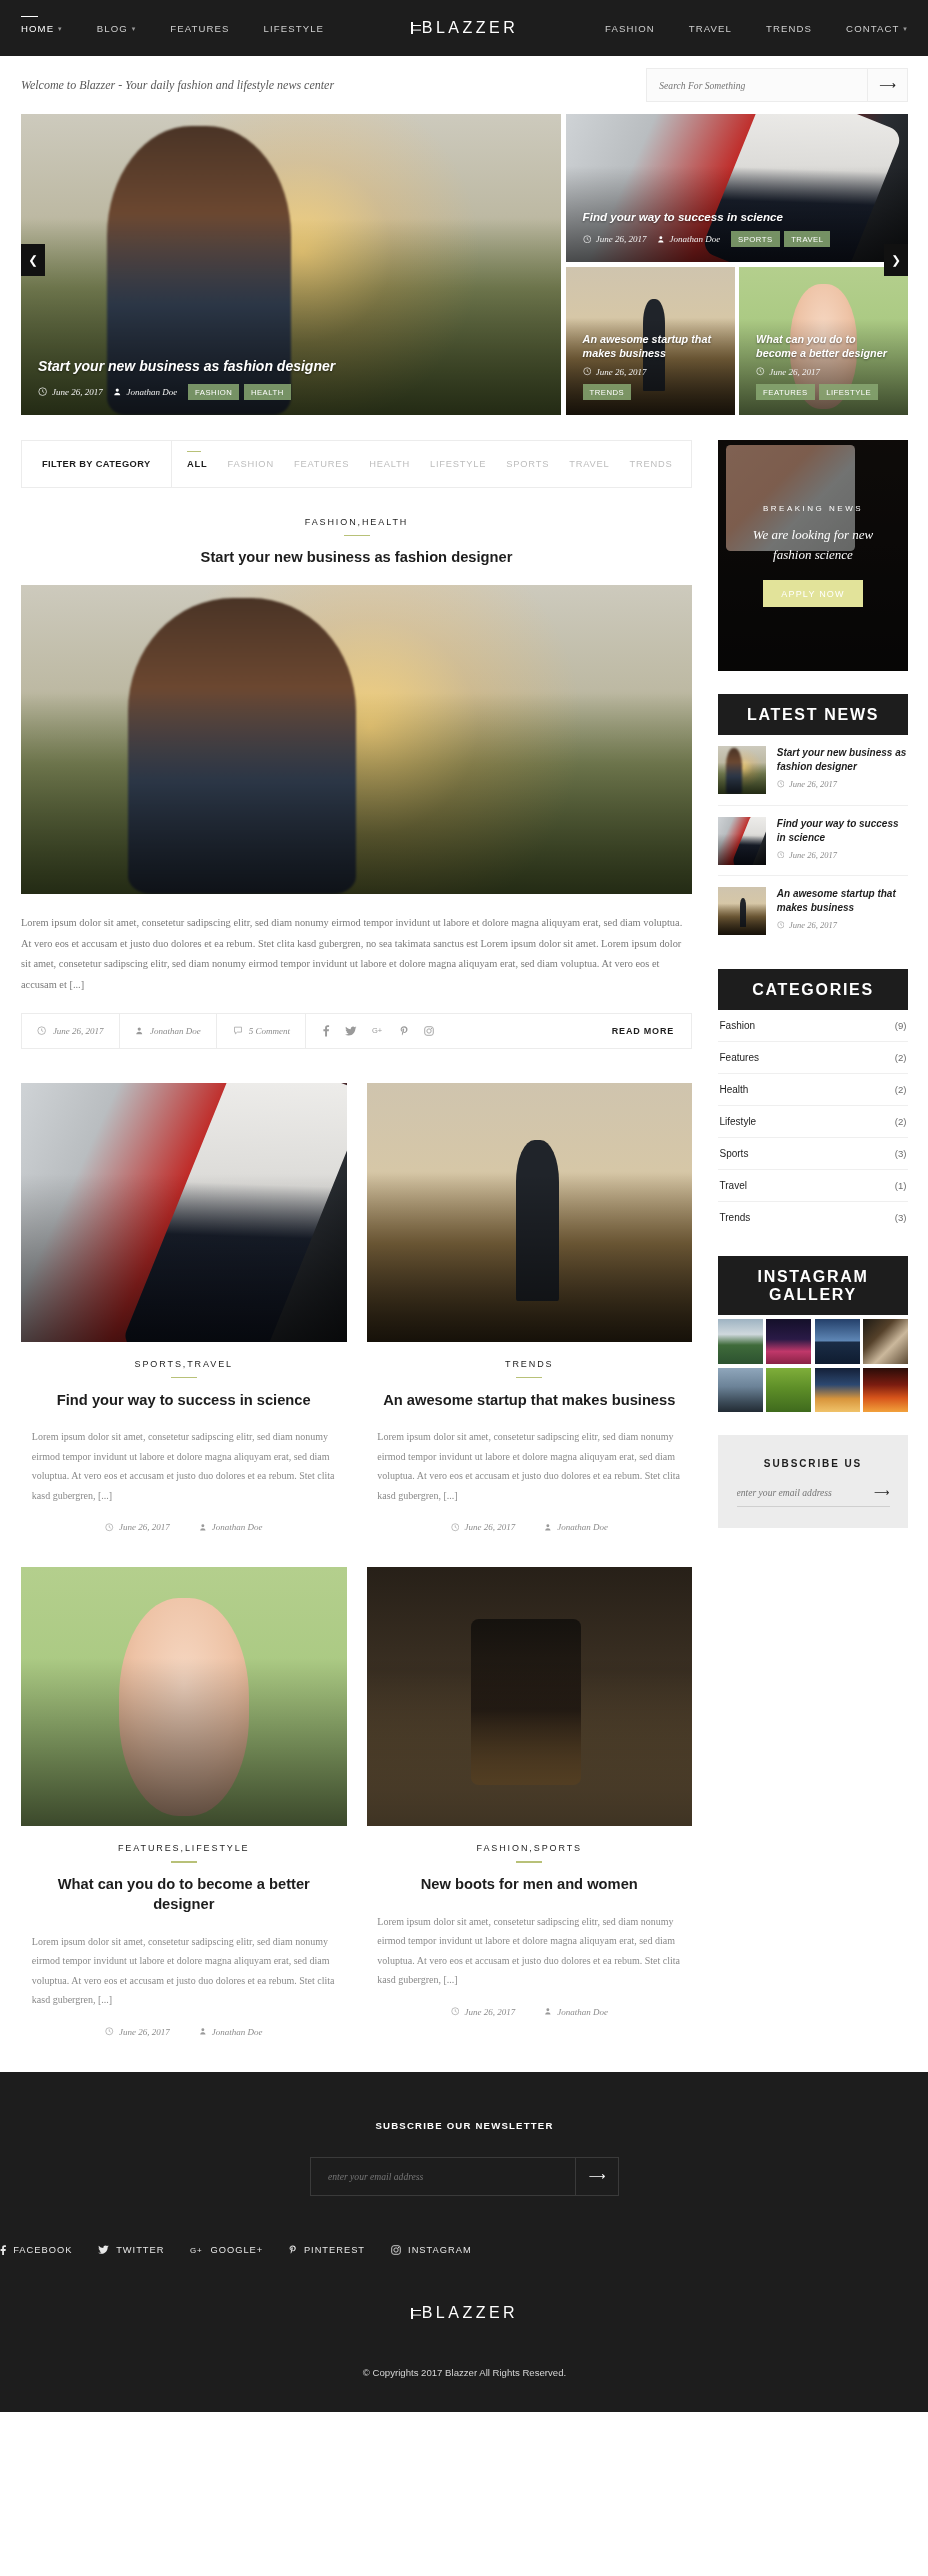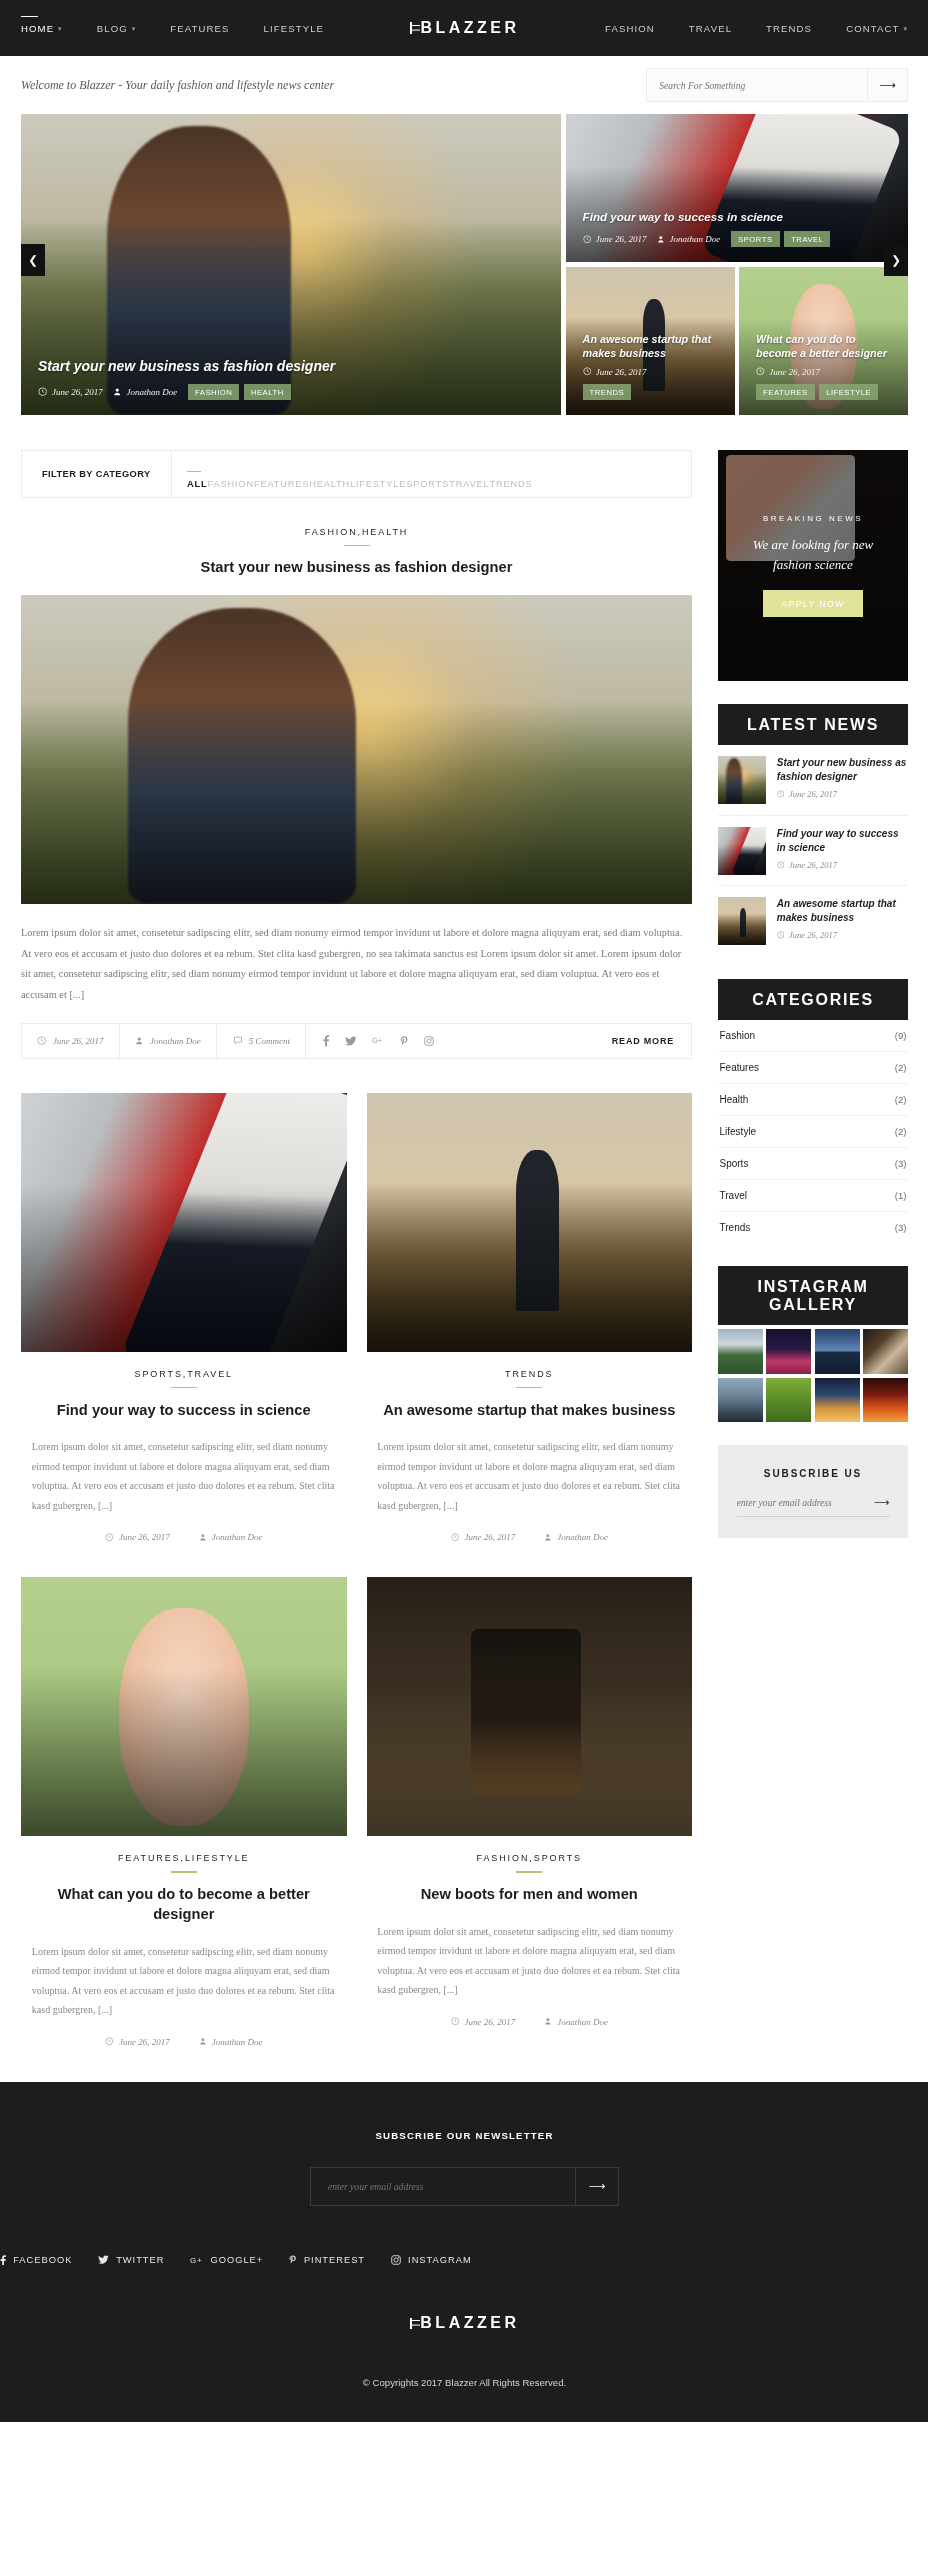--- a/index.html
+++ b/index.html
@@ -55,21 +55,21 @@
     display: inline-block;
     margin-left: 3.9px;
     font-size: 7px;
     color: #9a9a9a;
     transform: translateY(-0.8px);
   }
   .brand {
     color: #fff;
     font-size: 16px;
     letter-spacing: 3.5px;
-    font-weight: 700;
+    font-weight: 400;
     display: flex;
     align-items: center;
     white-space: nowrap;
   }
   .brand .bmark {
     display: inline-block;
     position: relative;
     width: 10px; height: 11.6px;
     margin-right: 0.8px;
   }
@@ -249,21 +249,21 @@
     border-radius: 4.6px; filter: blur(0.2px);
   }
   .ph-laptop::after { background: rgba(0,0,0,.45); }
 
   
   .content {
     width: 887px;
     margin: 0 auto;
     display: flex;
     gap: 26px;
-    padding-top: 35px;
+    padding-top: 25px;
   }
   .maincol { width: 671px; }
   .sidecol { width: 190px; }
 
   .filterbar {
     border: 0.8px solid #ececec;
     display: flex;
     align-items: stretch;
     height: 48px;
     margin-bottom: 29px;
@@ -273,22 +273,23 @@
     padding: 0 20px;
     border-right: 0.8px solid #ececec;
     font-size: 9.3px;
     letter-spacing: 0.4px;
     font-weight: bold;
     color: #1d1d1d;
     text-transform: uppercase;
     white-space: nowrap;
   }
   .filter-items {
-    display: flex; align-items: flex-end;
+    display: flex; align-items: center;
     padding: 0 15.4px;
+    gap: 20px;
   }
   .filter-item {
     font-size: 9.3px;
     letter-spacing: 0.8px;
     color: #bdbdbd;
     text-transform: uppercase;
     position: relative;
     cursor: pointer;
     padding: 7.7px 0;
   }

